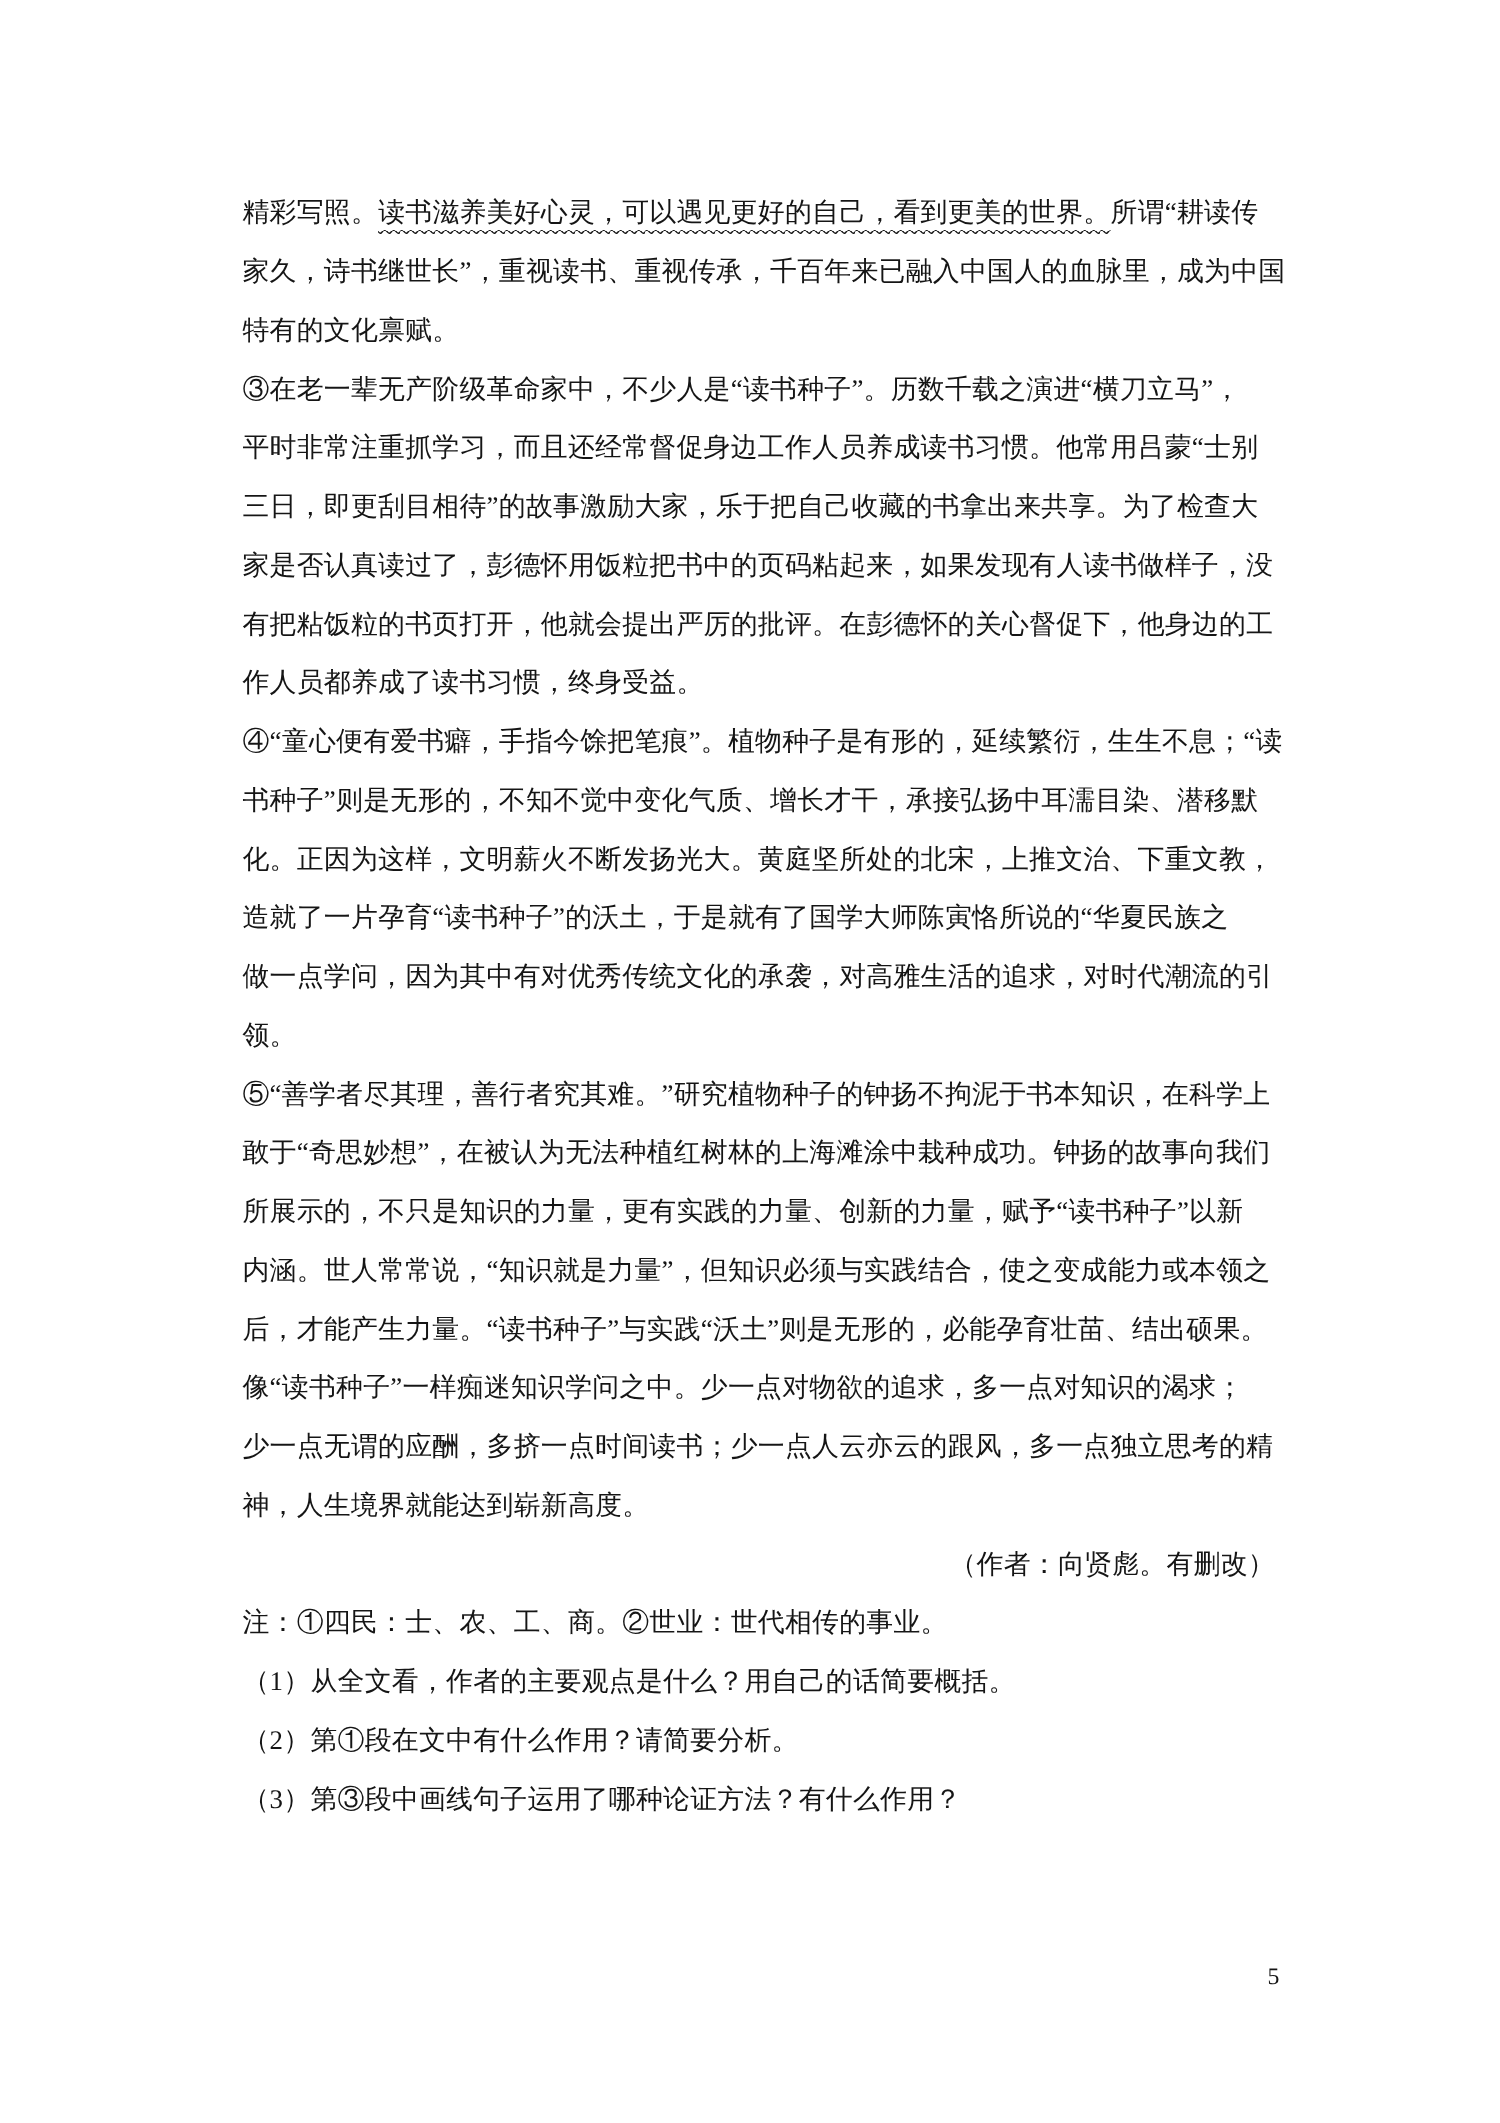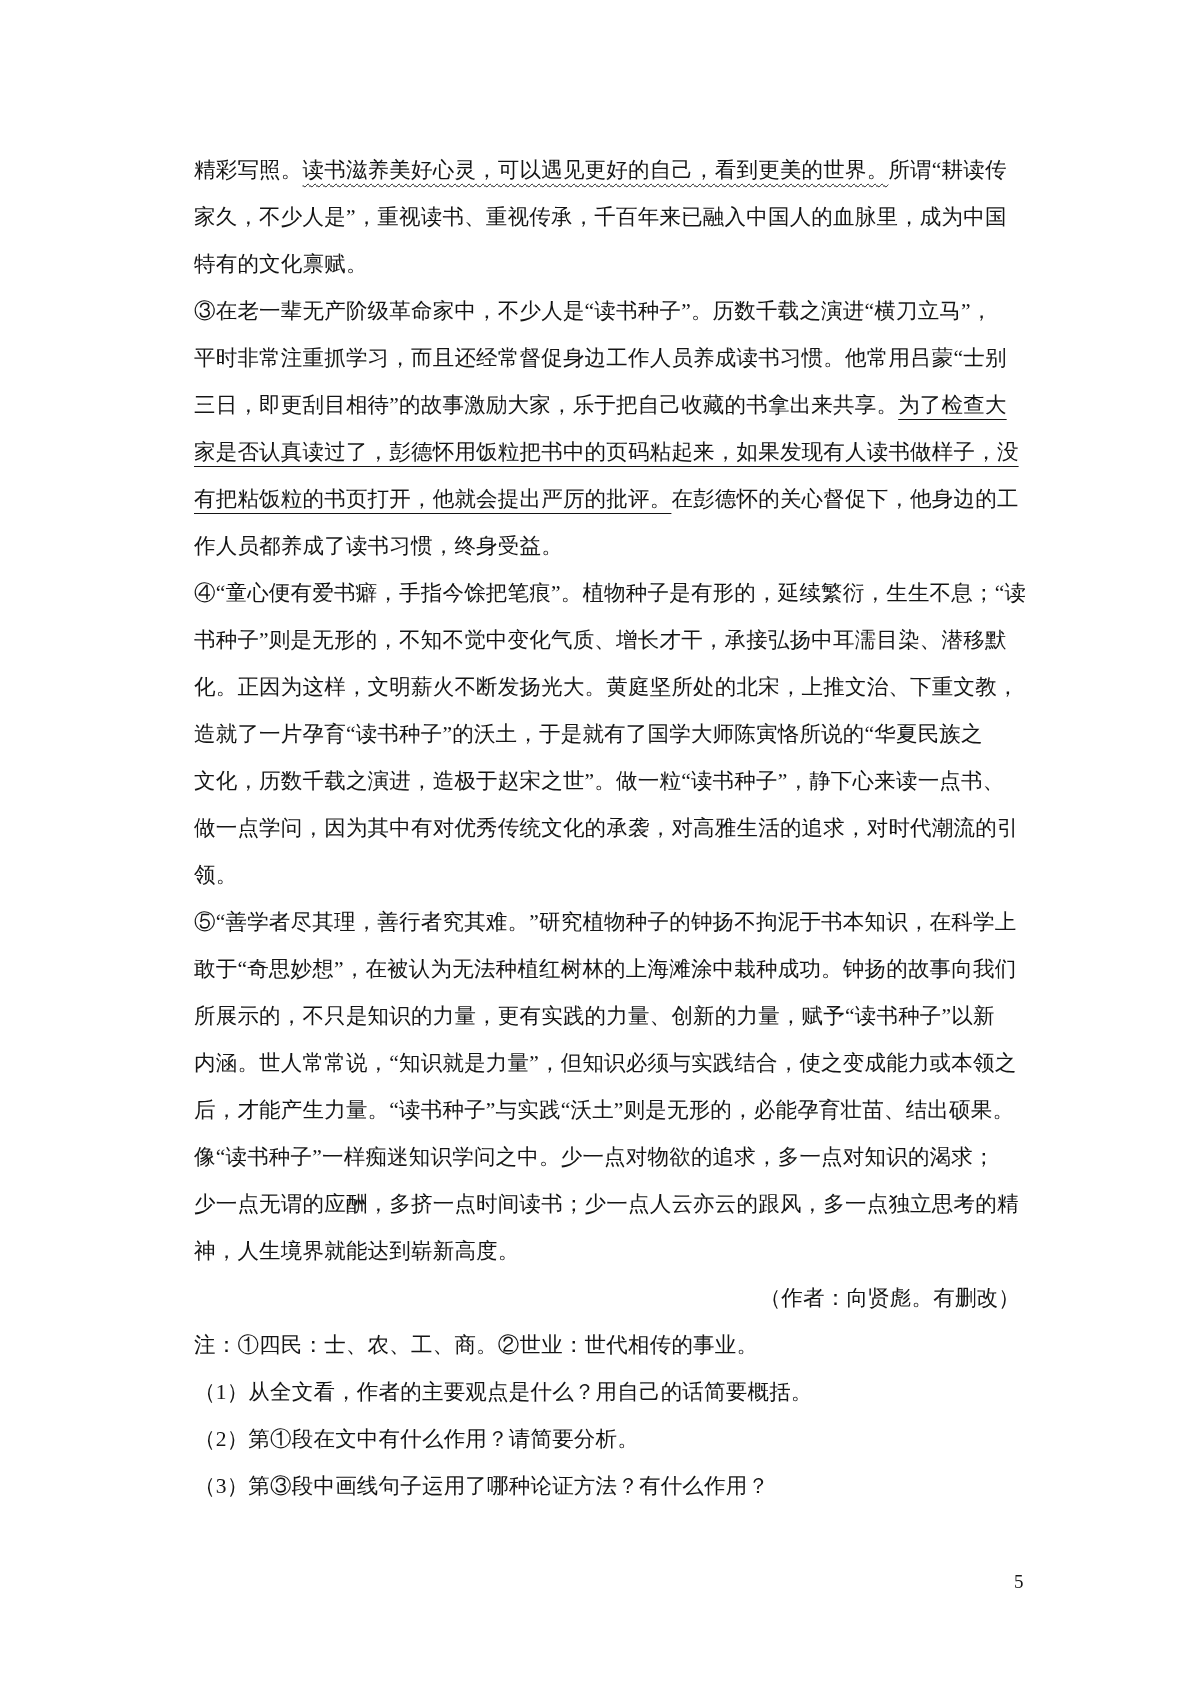--- a/index.html
+++ b/index.html
@@ -21,21 +21,20 @@
   .line {
     font-size: 21.5px;
     line-height: 47px;
     height: 47px;
     white-space: nowrap;
     letter-spacing: 0.2px;
     text-align: left;
   }
   .line.right { text-align: right; }
   .u {
-    text-decoration: underline;
     text-decoration-thickness: 1.3px;
     text-underline-offset: 7px;
   }
   .wavy {
     text-decoration: underline;
     text-decoration-style: wavy;
     text-decoration-thickness: 1px;
     text-underline-offset: 6px;
     font-family: Liberation Serif, serif;
   }
@@ -46,33 +45,32 @@
     font-size: 19px;
     line-height: 24px;
     color: #151515;
   }
 </style>
 </head>
 <body>
 
 <div class="doc-body">
     <div class="line"><span>精彩写照。</span><span class="wavy">读书滋养美好心灵，可以遇见更好的自己，看到更美的世界。</span><span>所谓“耕读传</span></div>
-    <div class="line"><span>家久，不少人是”，重视读书、重视传承，千百年来已融入中国人的血脉里，成为中国</span></div>
+    <div class="line"><span>家久，诗书继世长”，重视读书、重视传承，千百年来已融入中国人的血脉里，成为中国</span></div>
     <div class="line"><span>特有的文化禀赋。</span></div>
     <div class="line"><span>③在老一辈无产阶级革命家中，不少人是“读书种子”。历数千载之演进“横刀立马”，</span></div>
     <div class="line"><span>平时非常注重抓学习，而且还经常督促身边工作人员养成读书习惯。他常用吕蒙“士别</span></div>
     <div class="line"><span>三日，即更刮目相待”的故事激励大家，乐于把自己收藏的书拿出来共享。</span><span class="u">为了检查大</span></div>
     <div class="line"><span class="u">家是否认真读过了，彭德怀用饭粒把书中的页码粘起来，如果发现有人读书做样子，没</span></div>
     <div class="line"><span class="u">有把粘饭粒的书页打开，他就会提出严厉的批评。</span><span>在彭德怀的关心督促下，他身边的工</span></div>
     <div class="line"><span>作人员都养成了读书习惯，终身受益。</span></div>
     <div class="line"><span>④“童心便有爱书癖，手指今馀把笔痕”。植物种子是有形的，延续繁衍，生生不息；“读</span></div>
     <div class="line"><span>书种子”则是无形的，不知不觉中变化气质、增长才干，承接弘扬中耳濡目染、潜移默</span></div>
     <div class="line"><span>化。正因为这样，文明薪火不断发扬光大。黄庭坚所处的北宋，上推文治、下重文教，</span></div>
     <div class="line"><span>造就了一片孕育“读书种子”的沃土，于是就有了国学大师陈寅恪所说的“华夏民族之</span></div>
-    <div class="line"><span>文化，历数千载之演进，造极于赵宋之世”。做一粒“读书种子”，静下心来读一点书、</span></div>
     <div class="line"><span>做一点学问，因为其中有对优秀传统文化的承袭，对高雅生活的追求，对时代潮流的引</span></div>
     <div class="line"><span>领。</span></div>
     <div class="line"><span>⑤“善学者尽其理，善行者究其难。”研究植物种子的钟扬不拘泥于书本知识，在科学上</span></div>
     <div class="line"><span>敢于“奇思妙想”，在被认为无法种植红树林的上海滩涂中栽种成功。钟扬的故事向我们</span></div>
     <div class="line"><span>所展示的，不只是知识的力量，更有实践的力量、创新的力量，赋予“读书种子”以新</span></div>
     <div class="line"><span>内涵。世人常常说，“知识就是力量”，但知识必须与实践结合，使之变成能力或本领之</span></div>
     <div class="line"><span>后，才能产生力量。“读书种子”与实践“沃土”则是无形的，必能孕育壮苗、结出硕果。</span></div>
     <div class="line"><span>像“读书种子”一样痴迷知识学问之中。少一点对物欲的追求，多一点对知识的渴求；</span></div>
     <div class="line"><span>少一点无谓的应酬，多挤一点时间读书；少一点人云亦云的跟风，多一点独立思考的精</span></div>
     <div class="line"><span>神，人生境界就能达到崭新高度。</span></div>

